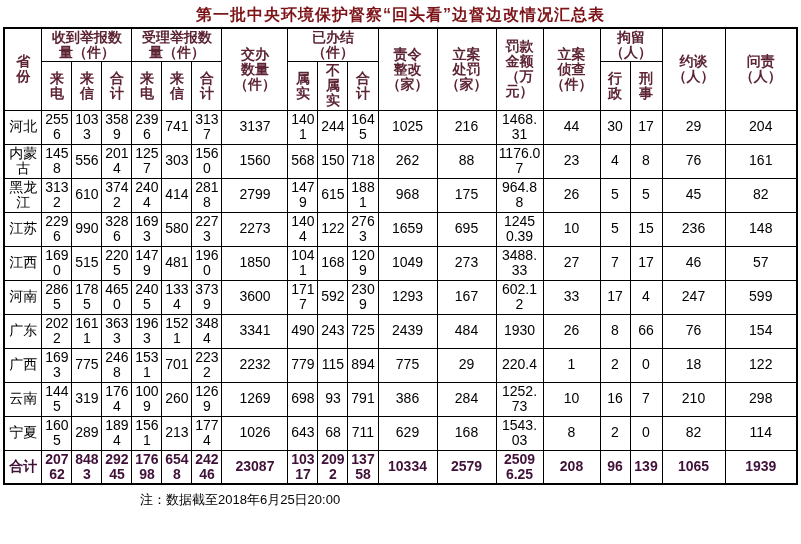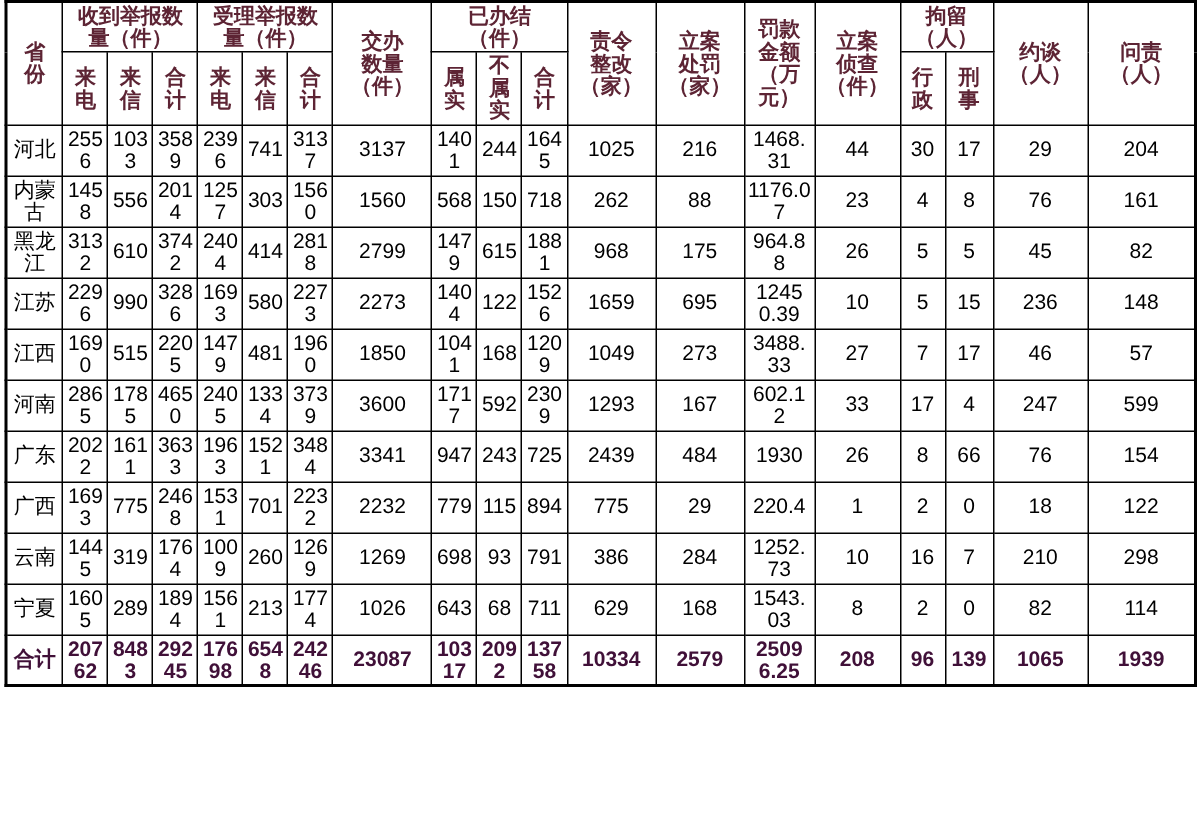--- a/index.html
+++ b/index.html
@@ -44,20 +44,21 @@
   }
   .note{
     font-size:13px;color:#000;
     padding:6px 0 0 140px;
   }
 </style>
 </head>
 <body>
 
 <div class="page">
+  <div class="title">第一批中央环境保护督察“回头看”边督边改情况汇总表</div>
 
   <table class="summary">
     <colgroup>
       <col style="width:38px">
       <col style="width:30px">
         <col style="width:30px">
         <col style="width:30px">
       <col style="width:30px">
         <col style="width:30px">
         <col style="width:30px">
@@ -201,21 +202,21 @@
     <td class="prov">江苏</td>
     <td>2296</td>
     <td>990</td>
     <td>3286</td>
     <td>1693</td>
     <td>580</td>
     <td>2273</td>
     <td>2273</td>
     <td>1404</td>
     <td>122</td>
-    <td>1526</td>
+    <td>2763</td>
     <td>1659</td>
     <td>695</td>
     <td>12450.39</td>
     <td>10</td>
     <td>5</td>
     <td>15</td>
     <td>236</td>
     <td>148</td>
   </tr>
         <tr>
@@ -262,21 +263,21 @@
   </tr>
         <tr>
     <td class="prov">广东</td>
     <td>2022</td>
     <td>1611</td>
     <td>3633</td>
     <td>1963</td>
     <td>1521</td>
     <td>3484</td>
     <td>3341</td>
-    <td>947</td>
+    <td>490</td>
     <td>243</td>
     <td>725</td>
     <td>2439</td>
     <td>484</td>
     <td>1930</td>
     <td>26</td>
     <td>8</td>
     <td>66</td>
     <td>76</td>
     <td>154</td>
@@ -361,13 +362,14 @@
     <td>25096.25</td>
     <td>208</td>
     <td>96</td>
     <td>139</td>
     <td>1065</td>
     <td>1939</td>
   </tr>
       </tbody>
   </table>
 
+  <div class="note">注：数据截至2018年6月25日20:00</div>
 </div>
 
 </body></html>

